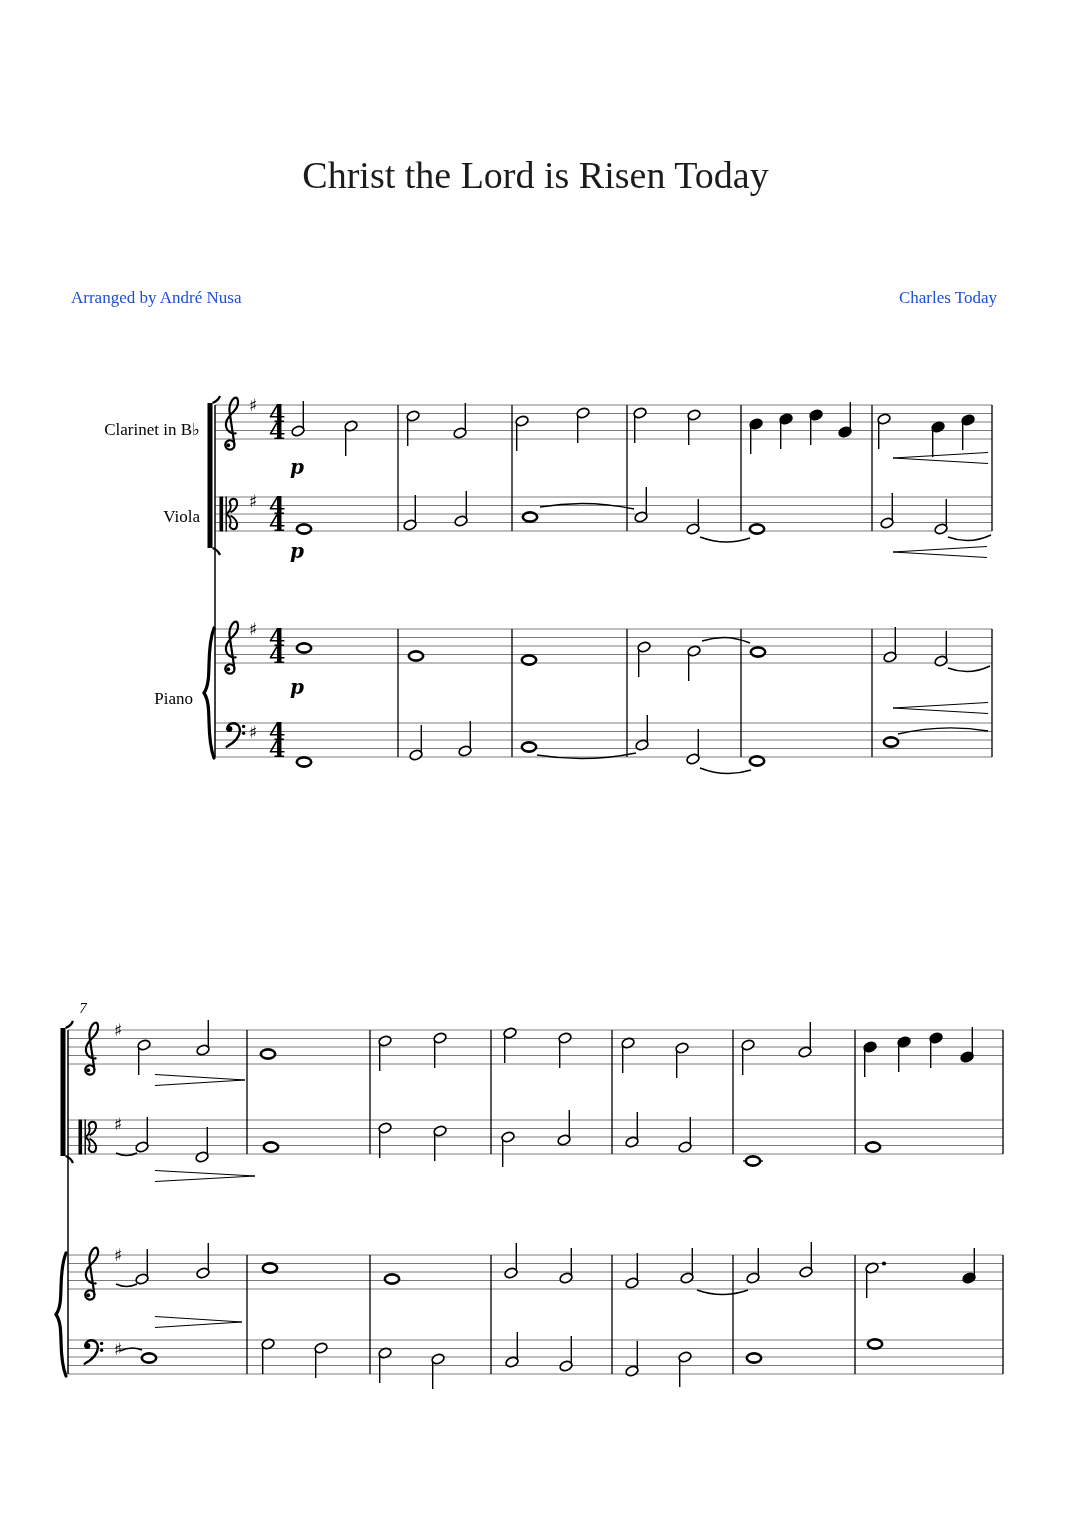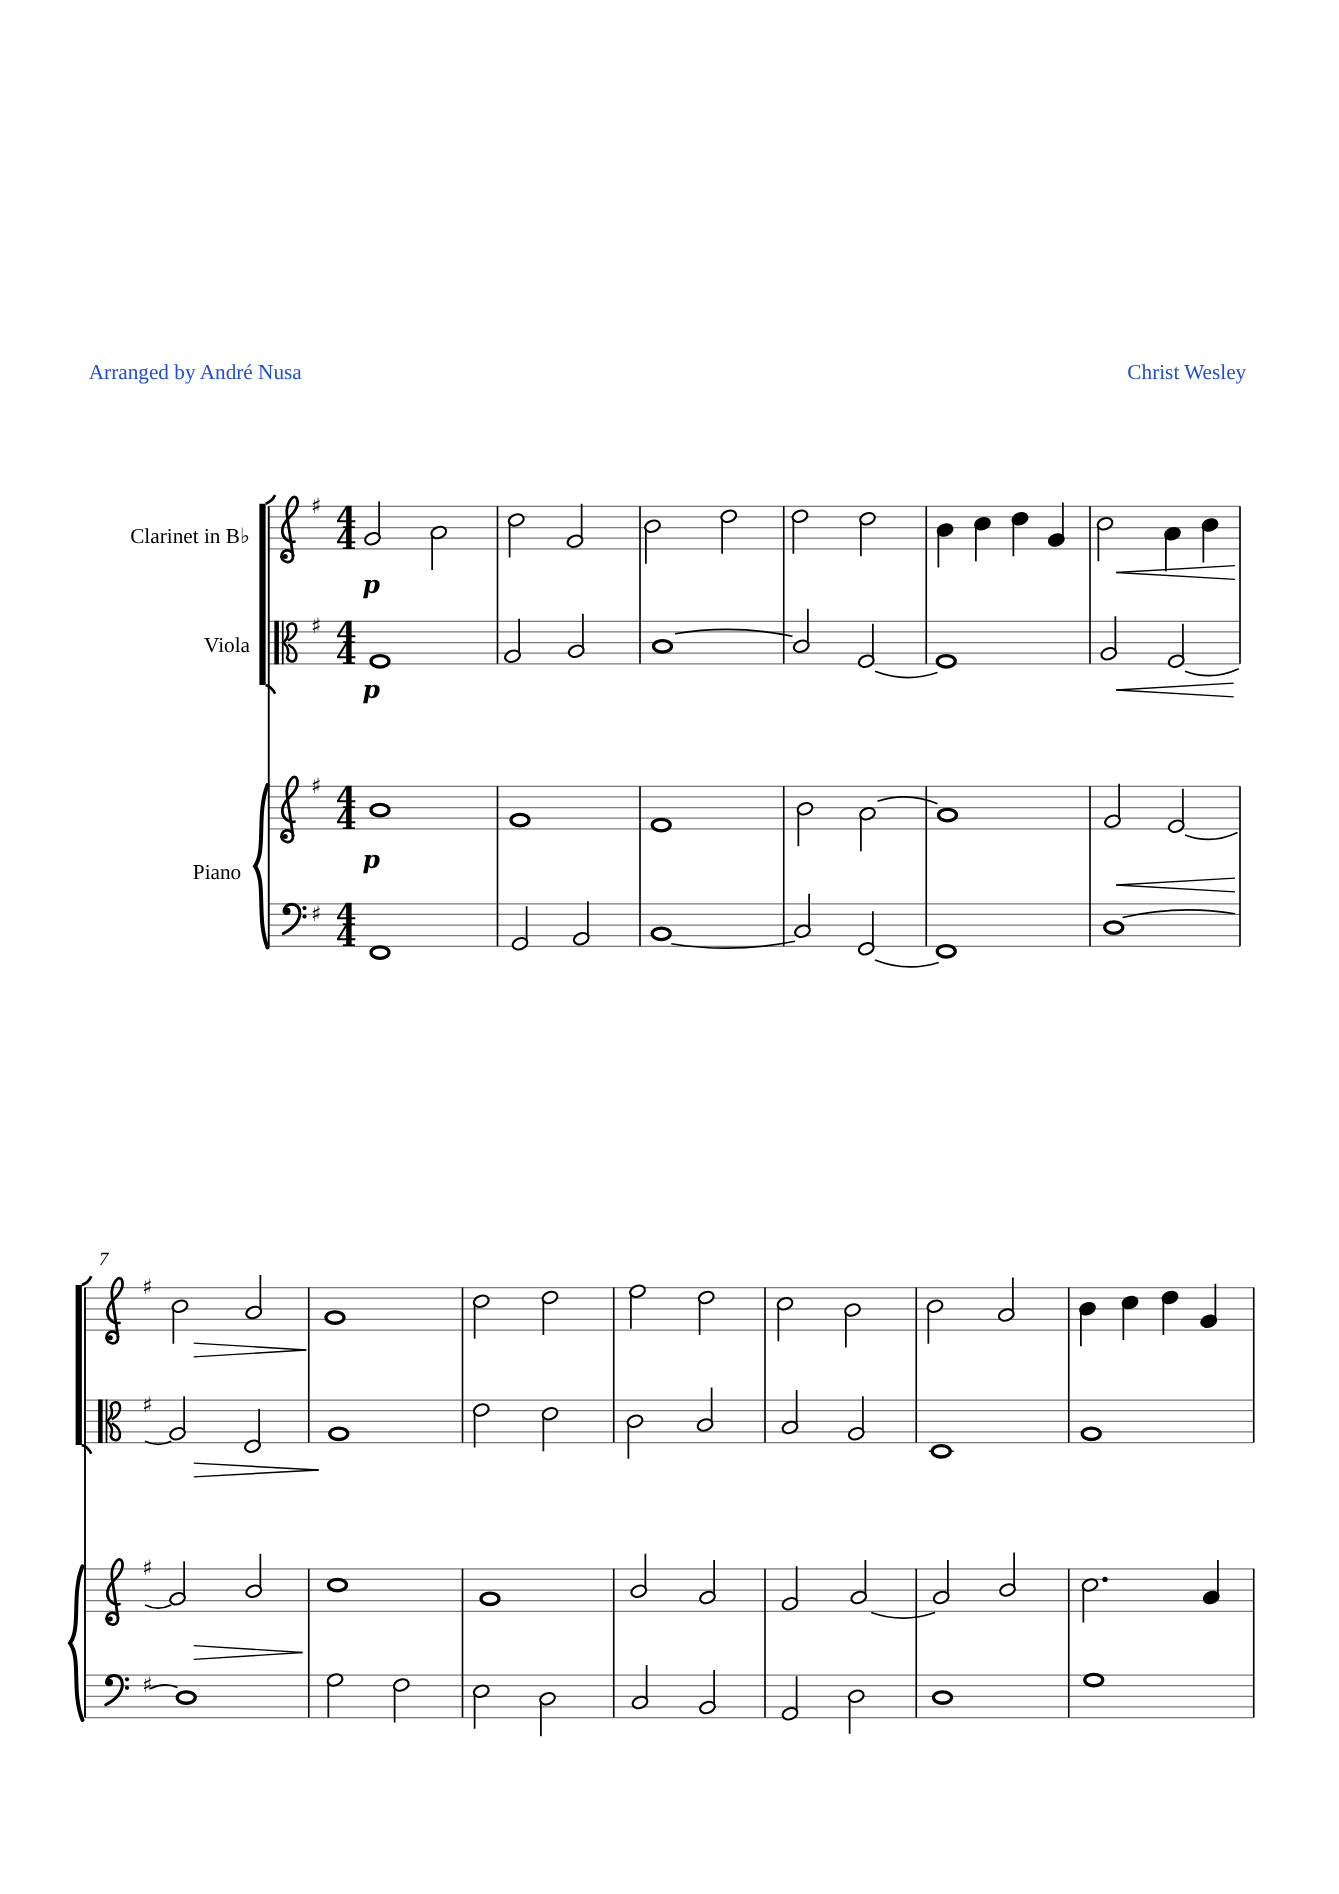--- a/index.html
+++ b/index.html
@@ -9,22 +9,23 @@
          font-size:38px;color:#1b1b1b;}
   .credit{position:absolute;top:288px;font-size:17px;color:#1d4ed8;}
   .credit.arranger{left:71px;}
   .credit.composer{right:74px;text-align:right;}
   #score{position:absolute;left:0;top:0;}
 </style>
 </head>
 <body>
 
 <div class="page">
+  <div class="title">Christ the Lord is Risen Today</div>
   <div class="credit arranger">Arranged by André Nusa</div>
-  <div class="credit composer">Christ Wesley</div>
+  <div class="credit composer">Charles Today</div>
   <svg id="score" width="1071" height="1515" viewBox="0 0 1071 1515" xmlns="http://www.w3.org/2000/svg">
       <g>
         <line x1="215" y1="405" x2="992" y2="405" stroke="#7a7a7a" stroke-width="1"></line>
         <line x1="215" y1="413.5" x2="992" y2="413.5" stroke="#7a7a7a" stroke-width="1"></line>
         <line x1="215" y1="422" x2="992" y2="422" stroke="#7a7a7a" stroke-width="1"></line>
         <line x1="215" y1="430.5" x2="992" y2="430.5" stroke="#7a7a7a" stroke-width="1"></line>
         <line x1="215" y1="439" x2="992" y2="439" stroke="#7a7a7a" stroke-width="1"></line>
         <line x1="215" y1="497" x2="992" y2="497" stroke="#7a7a7a" stroke-width="1"></line>
         <line x1="215" y1="505.5" x2="992" y2="505.5" stroke="#7a7a7a" stroke-width="1"></line>
         <line x1="215" y1="514" x2="992" y2="514" stroke="#7a7a7a" stroke-width="1"></line>

